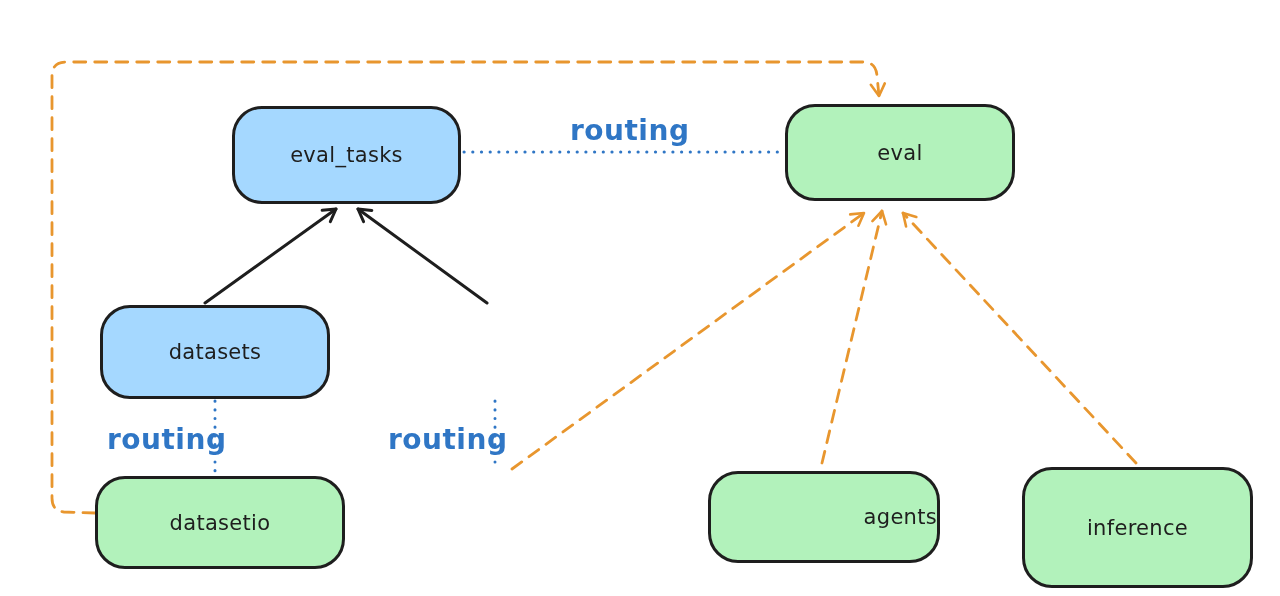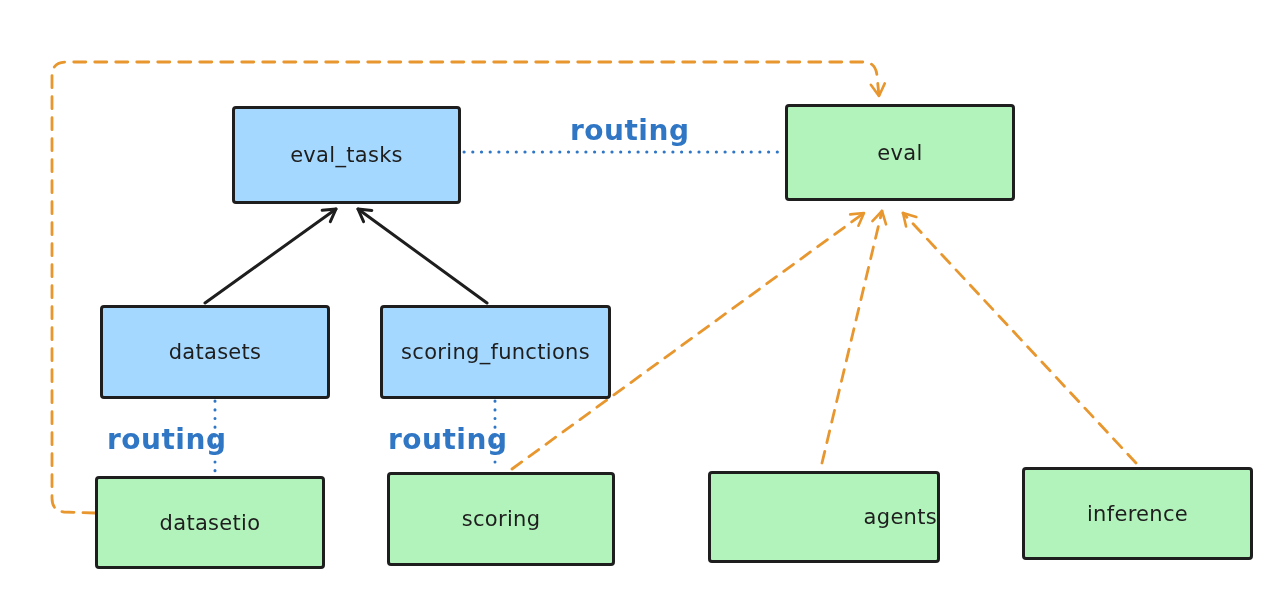--- a/index.html
+++ b/index.html
@@ -16,21 +16,21 @@
     left: 0; top: 0;
     width: 1280px; height: 596px;
   }
   .node {
     position: absolute;
     display: flex;
     align-items: center;
     justify-content: center;
     box-sizing: border-box;
     border: 3px solid var(--border, #1e1e1e);
-    border-radius: 4px;
+    border-radius: 30px;
     font-size: 21px;
     letter-spacing: 0.3px;
     color: var(--border, #1e1e1e);
   }
   .node.blue  { background: var(--blue-fill, #a5d8ff); }
   .node.green { background: var(--green-fill, #b2f2bb); }
   .routing-label {
     position: absolute;
     width: 100px;
     text-align: center;
@@ -79,37 +79,31 @@
   </div>
 
   <div class="node green" style="left:785px; top:104px; width:230px; height:97px;">
     <span>eval</span>
   </div>
 
   <div class="node blue" style="left:100px; top:305px; width:230px; height:94px;align-items:center;">
     <span>datasets</span>
   </div>
 
-  <div class="node blue" style="left:380px; top:305px; width:231px; height:94px;">
-    <span>scoring_functions</span>
-  </div>
 
-  <div class="node green" style="left:95px; top:476px; width:230px; height:93px;">
+  <div class="node green" style="left:95px; top:476px; width:250px; height:93px;">
     <span>datasetio</span>
   </div>
 
-  <div class="node green" style="left:387px; top:472px; width:228px; height:94px;">
-    <span>scoring</span>
-  </div>
 
   <div class="node green" style="left:708px; top:471px; width:232px; height:92px;justify-content:flex-end;">
     <span>agents</span>
   </div>
 
-  <div class="node green" style="left:1022px; top:467px; width:231px; height:93px;">
+  <div class="node green" style="left:1022px; top:467px; width:231px; height:121px;">
     <span>inference</span>
   </div>
 
   <div class="routing-label" style="left:570px; top:114px;">routing</div>
   <div class="routing-label" style="left:107px; top:423px;">routing</div>
   <div class="routing-label" style="left:388px; top:423px;">routing</div>
 
 </div>
 
 </body></html>

